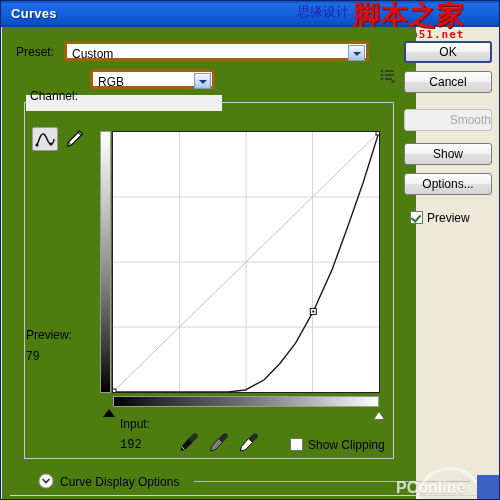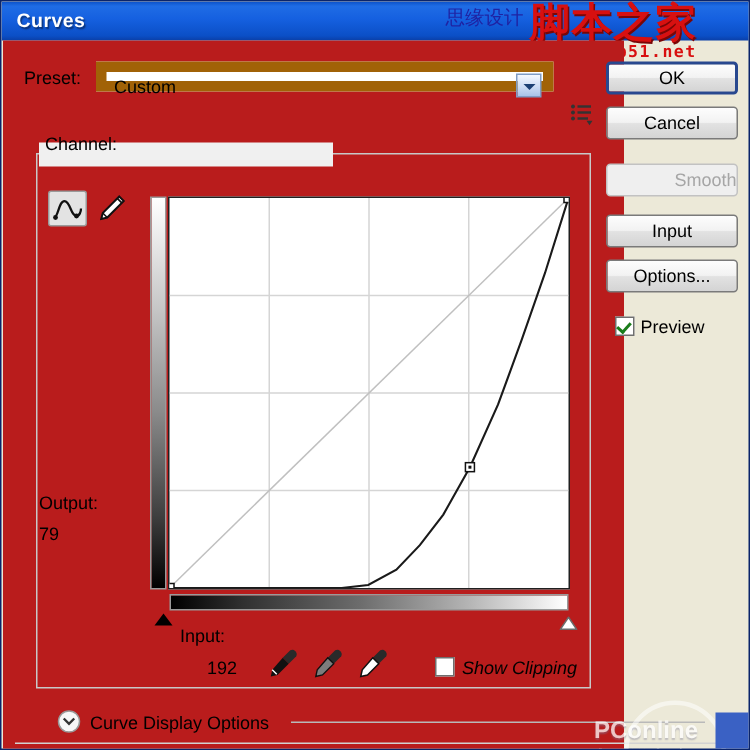--- a/index.html
+++ b/index.html
@@ -30,30 +30,30 @@
   #title-text{
     position:absolute;left:10px;top:5px;
     color:#ffffff;font-weight:bold;font-size:13px;
     letter-spacing:0.3px;
     text-shadow:1px 1px 1px rgba(0,0,0,.45);
   }
 
   
   #panel{
     position:absolute;left:1px;top:26px;width:414px;height:473px;
-    background:#b91c1c;
+    background:#4d7c0f;
   }
 
   .lbl{position:absolute;font-size:12px;color:#000;white-space:nowrap;}
 
   
   .combo{
     position:absolute;box-sizing:border-box;
     background:#ffffff;
-    border:7px solid #a16207;
+    border:3px solid #a16207;
     height:20px;
   }
   .combo .val{
     position:absolute;left:5px;top:3px;font-size:12px;color:#000;
   }
   .combo .arrowbox{
     position:absolute;right:1px;top:1px;width:17px;height:16px;
     background:linear-gradient(180deg,#f4f8ff 0%,#cddcf4 55%,#a9c3e8 100%);
     border:1px solid #7f9bc4;box-sizing:border-box;
   }
@@ -232,20 +232,24 @@
         <circle cx="2" cy="10" r="1.3" fill="#333"></circle>
           <rect x="5" y="9.2" width="7" height="1.6" fill="#333"></rect>
         <path d="M11 11.5 L15 11.5 L13 14.5 Z" fill="#333"></path>
       </svg>
     </div>
 
     <div id="groupbox"></div>
     <div id="groupbox-gap"></div>
 
     <div class="lbl" style="left:28px;top:62px;">Channel:</div>
+    <div class="combo" style="left:88px;top:42px;width:125px;">
+      <div class="val">RGB</div>
+      <div class="arrowbox"></div>
+    </div>
 
     <div id="tool-curve">
       <svg width="22" height="20" viewBox="0 0 22 20" style="position:absolute;left:1px;top:1px;">
         <path d="M2 16 C5 16 5 5 9 5 C13 5 13 15 17 15 C19 15 20 12 20 10" fill="none" stroke="#111" stroke-width="1.5"></path>
         <circle cx="3" cy="16" r="1.6" fill="#111"></circle>
         <circle cx="17" cy="15" r="1.6" fill="#111"></circle>
       </svg>
     </div>
     <div id="tool-pencil">
       <svg width="24" height="24" viewBox="0 0 24 24">
@@ -279,25 +283,25 @@
       </svg>
     </div>
 
     <div class="marker-black"></div>
     <div class="marker-white">
       <svg width="12" height="9" viewBox="0 0 12 9">
         <path d="M6 0.5 L11.4 8.5 L0.6 8.5 Z" fill="#ffffff" stroke="#6b6b6b" stroke-width="1"></path>
       </svg>
     </div>
 
-    <div class="lbl" style="left:24px;top:301px;">Output:</div>
+    <div class="lbl" style="left:24px;top:301px;">Preview:</div>
     <div class="lbl" style="left:24px;top:322px;">79</div>
 
     <div class="lbl" style="left:118px;top:390px;">Input:</div>
-    <div class="lbl" style="left:136px;top:411px;">192</div>
+    <div class="lbl" style="left:118px;top:411px;font-family:Liberation Mono, monospace;">192</div>
 
     <div class="dropper" style="left:176px;top:404px;">
       <svg width="22" height="22" viewBox="0 0 22 22">
         <path d="M15.5 2.5 a3 3 0 0 1 4 4 l-5 5 l-4 -4 z" fill="#2a2a2a"></path>
         <path d="M10.5 7.5 l4 4 l-7.5 7.5 l-4.5 1 l1 -4.5 z" fill="#111"></path>
         <path d="M3.5 15.5 l3 3" stroke="#fff" stroke-width="0.9"></path>
       </svg>
     </div>
     <div class="dropper" style="left:206px;top:404px;">
       <svg width="22" height="22" viewBox="0 0 22 22">
@@ -306,26 +310,26 @@
       </svg>
     </div>
     <div class="dropper" style="left:236px;top:404px;">
       <svg width="22" height="22" viewBox="0 0 22 22">
         <path d="M15.5 2.5 a3 3 0 0 1 4 4 l-5 5 l-4 -4 z" fill="#2a2a2a"></path>
         <path d="M10.5 7.5 l4 4 l-7.5 7.5 l-4.5 1 l1 -4.5 z" fill="#ffffff" stroke="#111" stroke-width="1"></path>
       </svg>
     </div>
 
     <div class="cbox" id="cb-clip" style="left:288px;top:411px;"></div>
-    <div class="lbl" style="left:306px;top:411px;font-style:italic;">Show Clipping</div>
+    <div class="lbl" style="left:306px;top:411px;">Show Clipping</div>
 
     <div class="btn" style="left:402px;top:44px;">Cancel</div>
     <div class="btn default" style="left:402px;top:14px;">OK</div>
     <div class="btn disabled" style="left:402px;top:82px;text-align:right;">Smooth</div>
-    <div class="btn" style="left:402px;top:116px;">Input</div>
+    <div class="btn" style="left:402px;top:116px;">Show</div>
     <div class="btn" style="left:402px;top:146px;">Options...</div>
 
     <div class="cbox on" id="cb-preview" style="left:408px;top:184px;"></div>
     <div class="lbl" style="left:425px;top:184px;">Preview</div>
 
     <div id="disclosure">
       <svg width="16" height="16" viewBox="0 0 16 16">
         <circle cx="8" cy="8" r="7" fill="#f7f7f7" stroke="#999" stroke-width="1"></circle>
         <path d="M4.5 6 L8 9.5 L11.5 6" fill="none" stroke="#333" stroke-width="1.6"></path>
       </svg>

